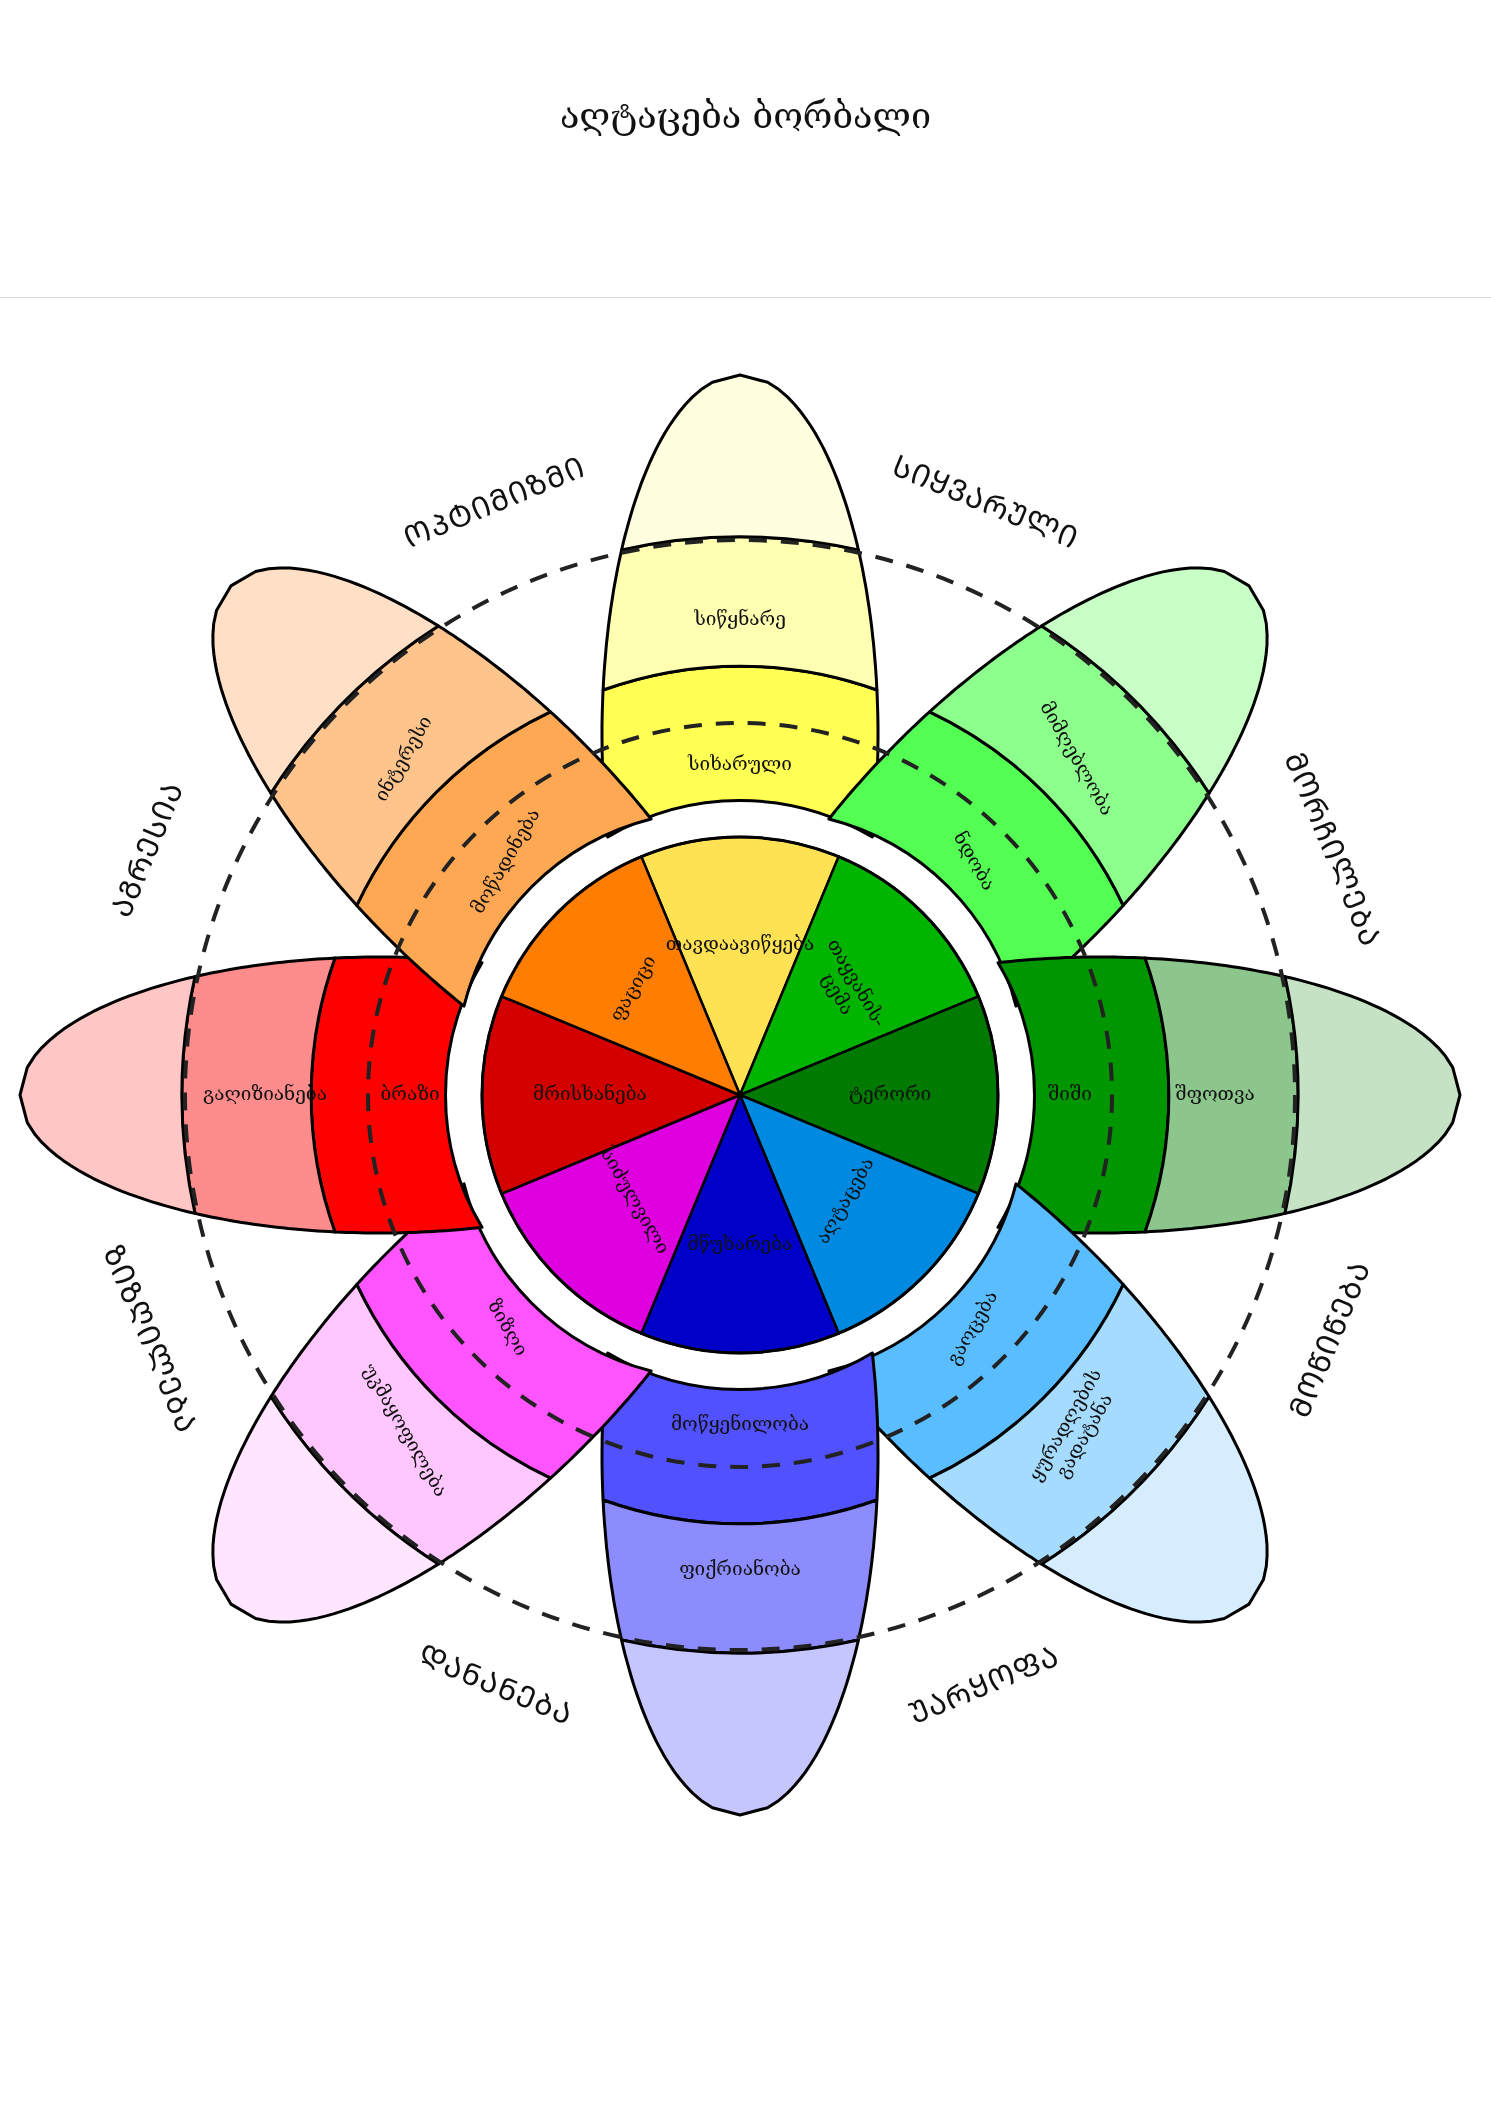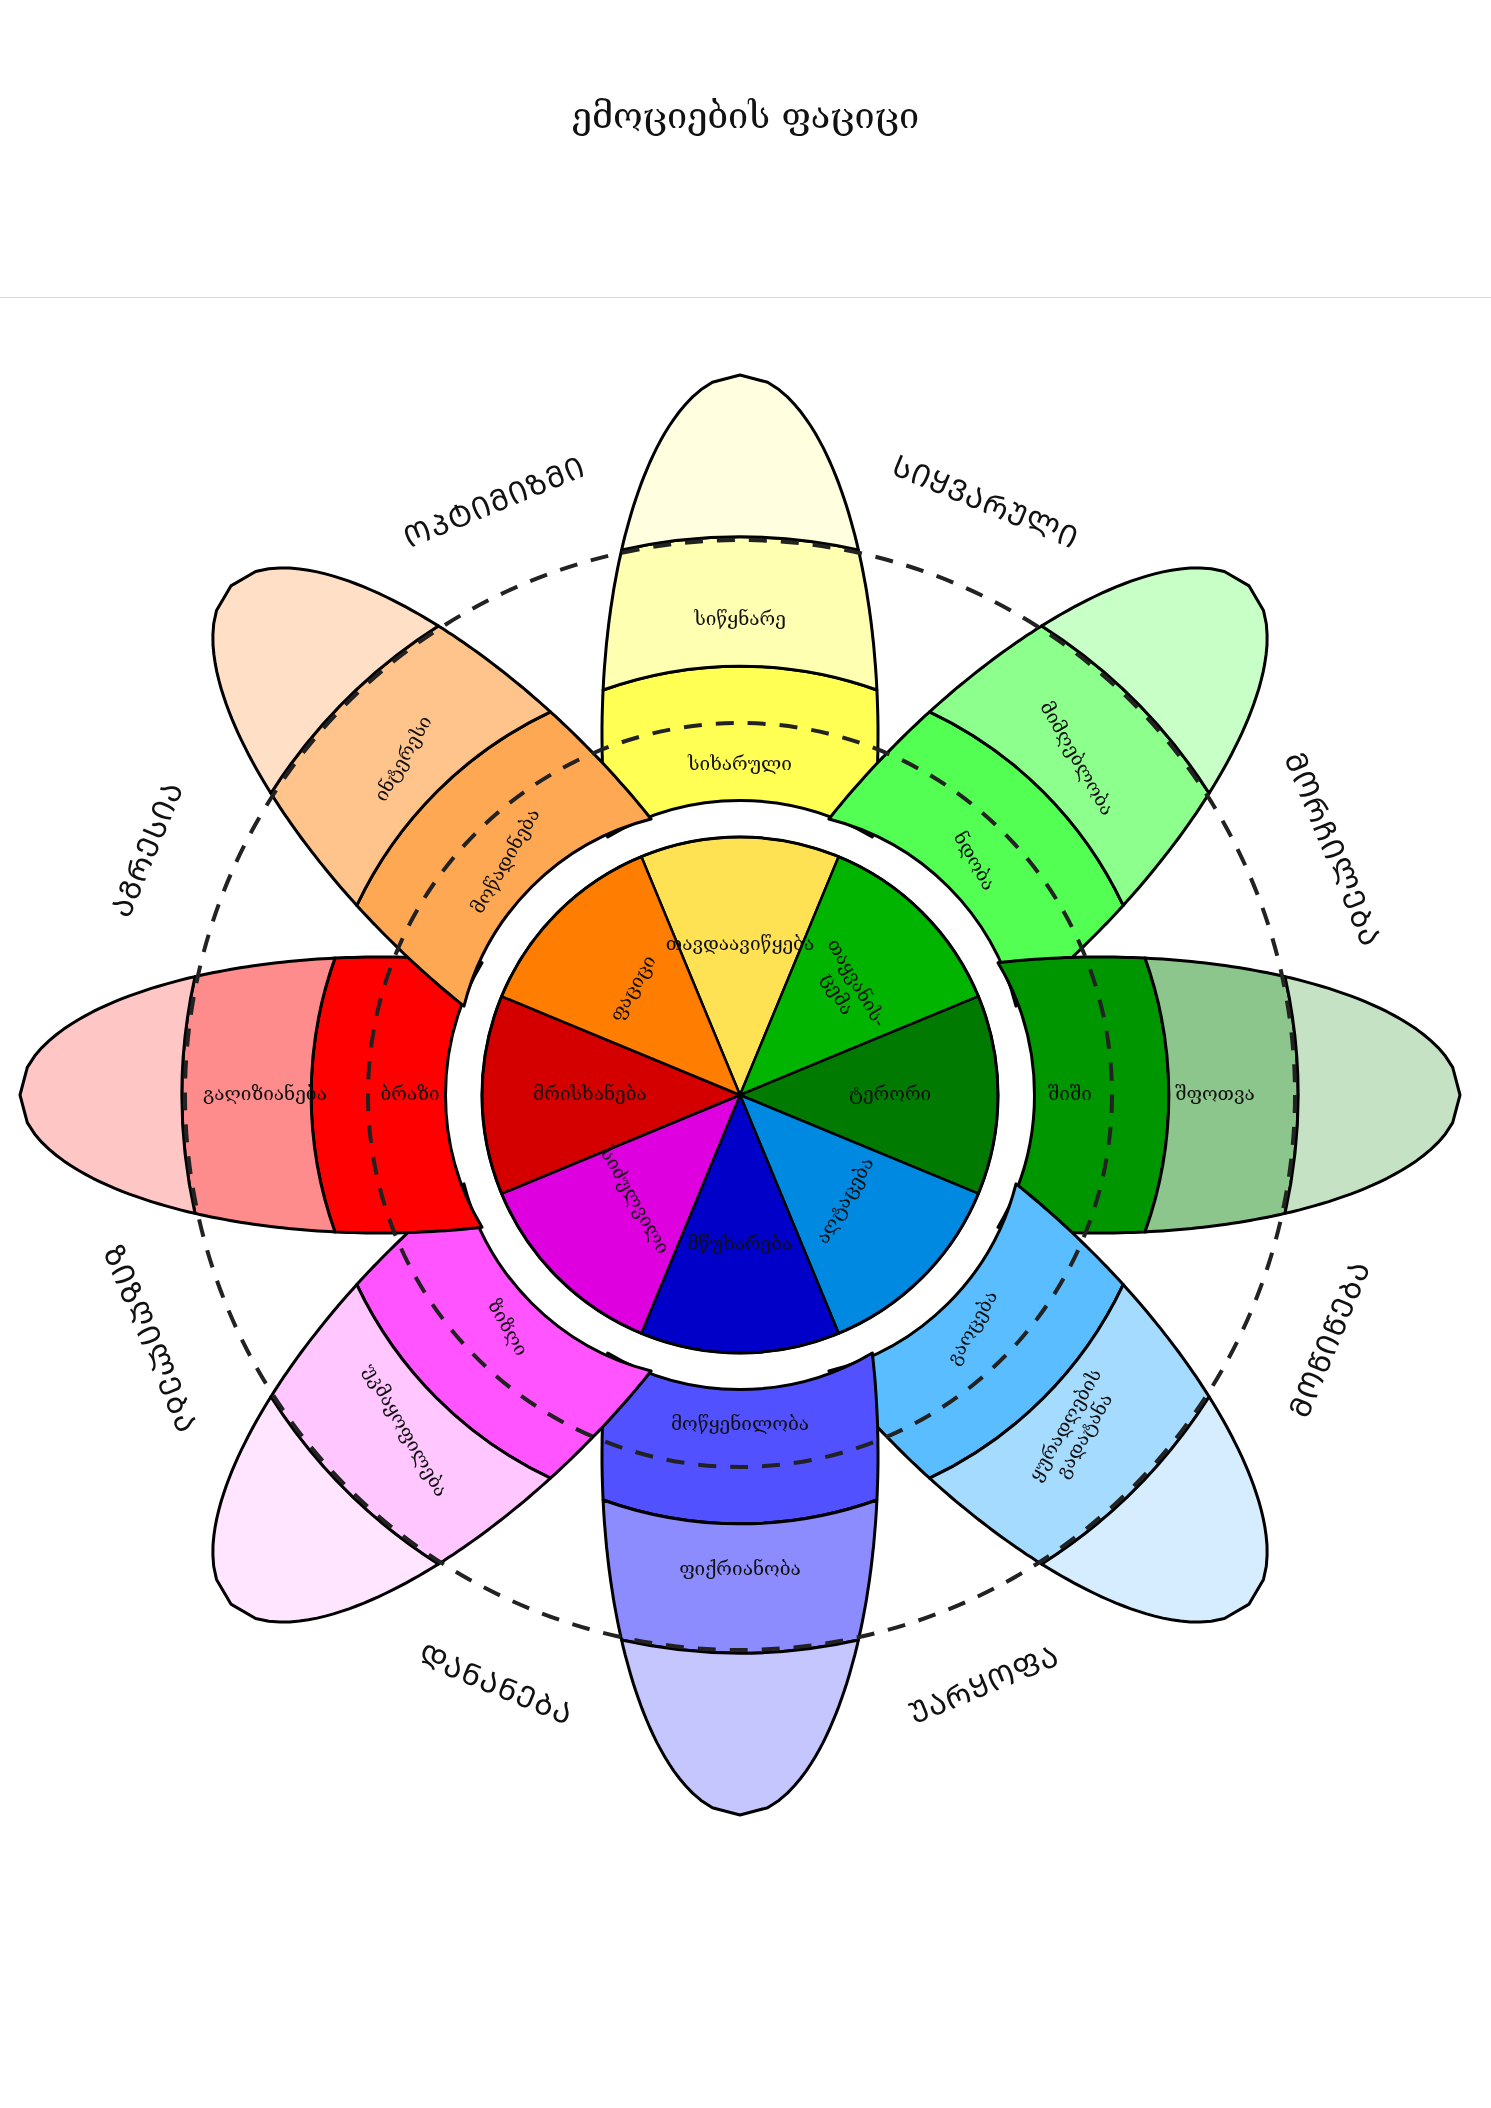--- a/index.html
+++ b/index.html
@@ -8,21 +8,21 @@
   .title { position:absolute; left:0; width:1491px; top:95px; text-align:center;
            font-size:36px; font-family:"DejaVu Serif", serif; }
   .divider { position:absolute; left:0; width:1491px; top:297px; height:1px; background:#d9d9d9; }
   #wheel { position:absolute; left:0; top:0; }
   .seg-label { font-family:"DejaVu Serif", serif; font-size:19px; fill:#111; }
   .outer-label { font-family:"DejaVu Sans", sans-serif; font-size:30px; fill:#111; letter-spacing:1px; }
 </style>
 </head>
 <body>
 
-<div class="title">ემოციების ფაციცი</div>
+<div class="title">აღტაცება ბორბალი</div>
 <div class="divider"></div>
 
 <svg id="wheel" width="1491" height="2108" viewBox="0 0 1491 2108" xmlns="http://www.w3.org/2000/svg">
   <g id="petals-layer">
       <g>
         <path d="M872.3,837.0 L873.0,830.9 L873.6,824.8 L874.2,818.6 L874.8,812.5 L875.3,806.4 L875.7,800.3 L876.1,794.1 L876.5,788.0 L876.8,781.9 L877.1,775.8 L877.4,769.6 L877.6,763.5 L877.7,757.4 L877.9,751.3 L877.9,745.1 L878.0,739.0 L878.0,732.9 L878.0,726.8 L877.9,720.6 L877.8,714.5 L877.6,708.4 L877.4,702.3 L877.2,696.1 L876.9,690.0 A405,405 0 0 0 603.1,690.0 L603.1,690.0 L602.8,696.1 L602.6,702.3 L602.4,708.4 L602.2,714.5 L602.1,720.6 L602.0,726.8 L602.0,732.9 L602.0,739.0 L602.1,745.1 L602.1,751.3 L602.3,757.4 L602.4,763.5 L602.6,769.6 L602.9,775.8 L603.2,781.9 L603.5,788.0 L603.9,794.1 L604.3,800.3 L604.7,806.4 L605.2,812.5 L605.8,818.6 L606.4,824.8 L607.0,830.9 L607.7,837.0 A258,258 0 0 1 872.3,837.0 Z" fill="#ffff54" stroke="#000" stroke-width="3" stroke-linejoin="round"></path>
         <path d="M876.9,690.0 L876.6,684.2 L876.3,678.3 L875.9,672.5 L875.5,666.7 L875.0,660.8 L874.5,655.0 L874.0,649.2 L873.5,643.3 L872.8,637.5 L872.2,631.7 L871.5,625.8 L870.8,620.0 L870.0,614.2 L869.2,608.3 L868.3,602.5 L867.4,596.7 L866.5,590.8 L865.5,585.0 L864.4,579.2 L863.3,573.3 L862.2,567.5 L861.0,561.7 L859.7,555.8 L858.4,550.0 A545,545 0 0 0 621.6,550.0 L621.6,550.0 L620.3,555.8 L619.0,561.7 L617.8,567.5 L616.7,573.3 L615.6,579.2 L614.5,585.0 L613.5,590.8 L612.6,596.7 L611.7,602.5 L610.8,608.3 L610.0,614.2 L609.2,620.0 L608.5,625.8 L607.8,631.7 L607.2,637.5 L606.5,643.3 L606.0,649.2 L605.5,655.0 L605.0,660.8 L604.5,666.7 L604.1,672.5 L603.7,678.3 L603.4,684.2 L603.1,690.0 A405,405 0 0 1 876.9,690.0 Z" fill="#ffffb1" stroke="#000" stroke-width="3" stroke-linejoin="round"></path>
         <path d="M858.4,550.0 L856.7,542.7 L854.9,535.4 L852.9,528.1 L850.9,520.8 L848.8,513.5 L846.6,506.3 L844.2,499.0 L841.7,491.7 L839.1,484.4 L836.3,477.1 L833.3,469.8 L830.2,462.5 L826.8,455.2 L823.3,447.9 L819.4,440.6 L815.3,433.3 L810.8,426.0 L805.9,418.8 L800.5,411.5 L794.4,404.2 L787.4,396.9 L778.9,389.6 L767.6,382.3 L740.0,375.0 L740.0,375.0 L712.4,382.3 L701.1,389.6 L692.6,396.9 L685.6,404.2 L679.5,411.5 L674.1,418.8 L669.2,426.0 L664.7,433.3 L660.6,440.6 L656.7,447.9 L653.2,455.2 L649.8,462.5 L646.7,469.8 L643.7,477.1 L640.9,484.4 L638.3,491.7 L635.8,499.0 L633.4,506.3 L631.2,513.5 L629.1,520.8 L627.1,528.1 L625.1,535.4 L623.3,542.7 L621.6,550.0 A545,545 0 0 1 858.4,550.0 Z" fill="#ffffe0" stroke="#000" stroke-width="3" stroke-linejoin="round"></path>
       </g>
       <g>

